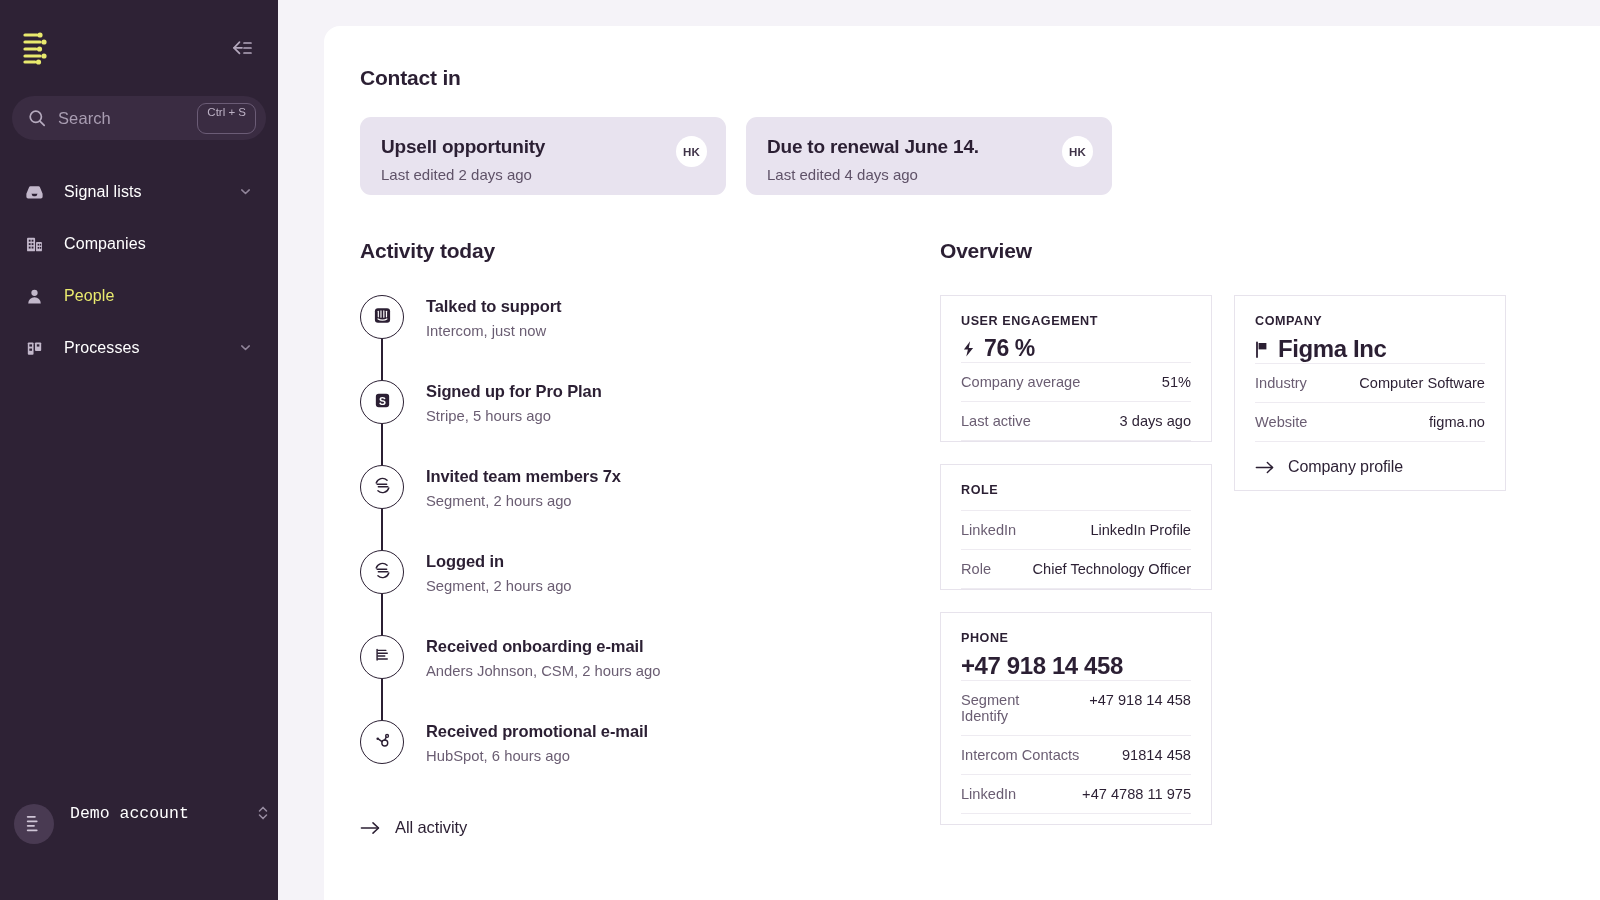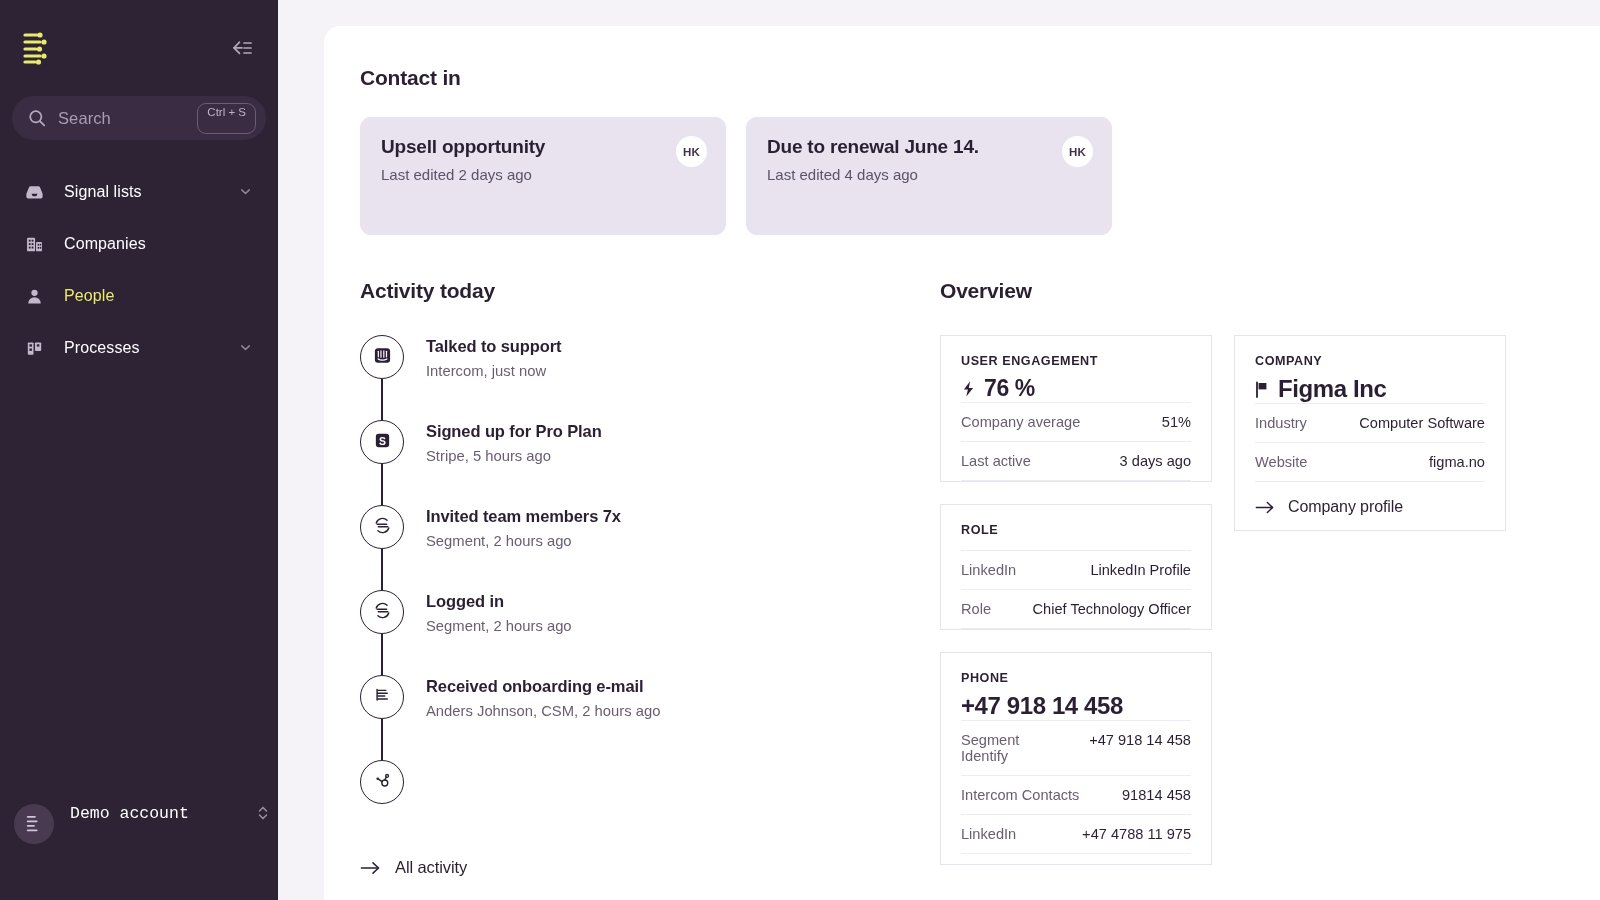--- a/index.html
+++ b/index.html
@@ -77,21 +77,21 @@
     width: 100%; height: 874px;
     padding: 40px 0 0 36px;
     overflow: hidden;
     position: relative;
   }
   .h2 { font-size: 21px; font-weight: 700; color: #2b1f33; letter-spacing: -.2px; }
 
   
   .contact-row { display: flex; gap: 20px; margin-top: 27px; }
   .contact-card {
-    width: 366px; height: 118px;
+    width: 366px; height: 78px;
     background: #e8e3ef;
     border-radius: 11px;
     padding: 19px 22px 0 21px;
     position: relative;
     cursor: pointer;
   }
   .contact-title { font-size: 19px; font-weight: 700; color: #2b1f33; letter-spacing: -.2px; }
   .contact-sub { font-size: 15px; color: #5f5268; margin-top: 8px; }
   .hk-badge {
     position: absolute; right: 19px; top: 19px;
@@ -450,20 +450,24 @@
                       <circle cx="12.4" cy="12.6" r="3.1" stroke="#2b1f33" stroke-width="1.5"></circle>
                       <circle cx="14.8" cy="5.2" r="1.5" stroke="#2b1f33" stroke-width="1.4"></circle>
                       <circle cx="5" cy="8.2" r="1.4" fill="#2b1f33"></circle>
                       <line x1="12.4" y1="9.5" x2="13.9" y2="6.5" stroke="#2b1f33" stroke-width="1.5" stroke-linecap="round"></line>
                       <line x1="9.5" y1="11.2" x2="6.2" y2="8.9" stroke="#2b1f33" stroke-width="1.5" stroke-linecap="round"></line>
                     </svg>
                   </span>
                 </div>
 
               </div>
+              <div class="tl-text">
+                <div class="tl-title">Received promotional e-mail</div>
+                <div class="tl-sub">HubSpot, 6 hours ago</div>
+              </div>
             </div>
           </div>
 
           <div class="all-activity">
             <span class="arrow">
               <svg width="21" height="16" viewBox="0 0 22 16" fill="none">
                 <line x1="1.5" y1="8" x2="19" y2="8" stroke="#2b1f33" stroke-width="1.6" stroke-linecap="round"></line>
                 <path d="M13.6 2.6 L19.4 8 L13.6 13.4" stroke="#2b1f33" stroke-width="1.6" stroke-linecap="round" stroke-linejoin="round"></path>
               </svg>
             </span>

